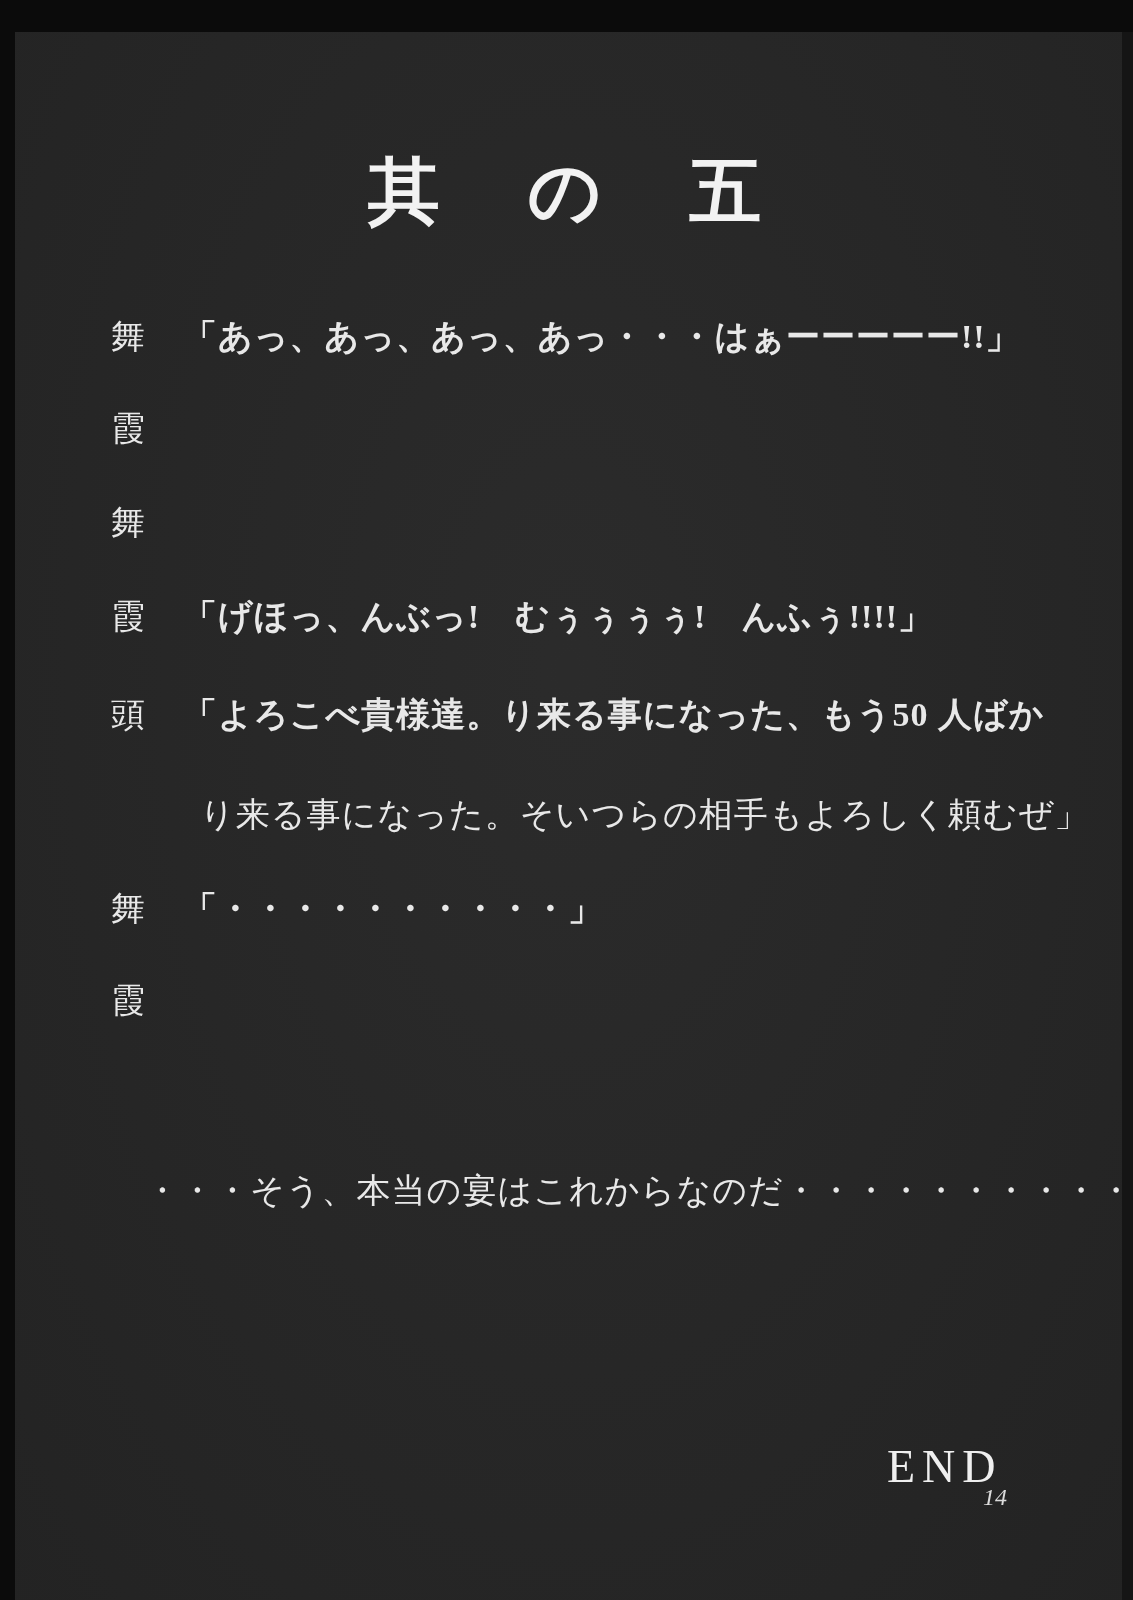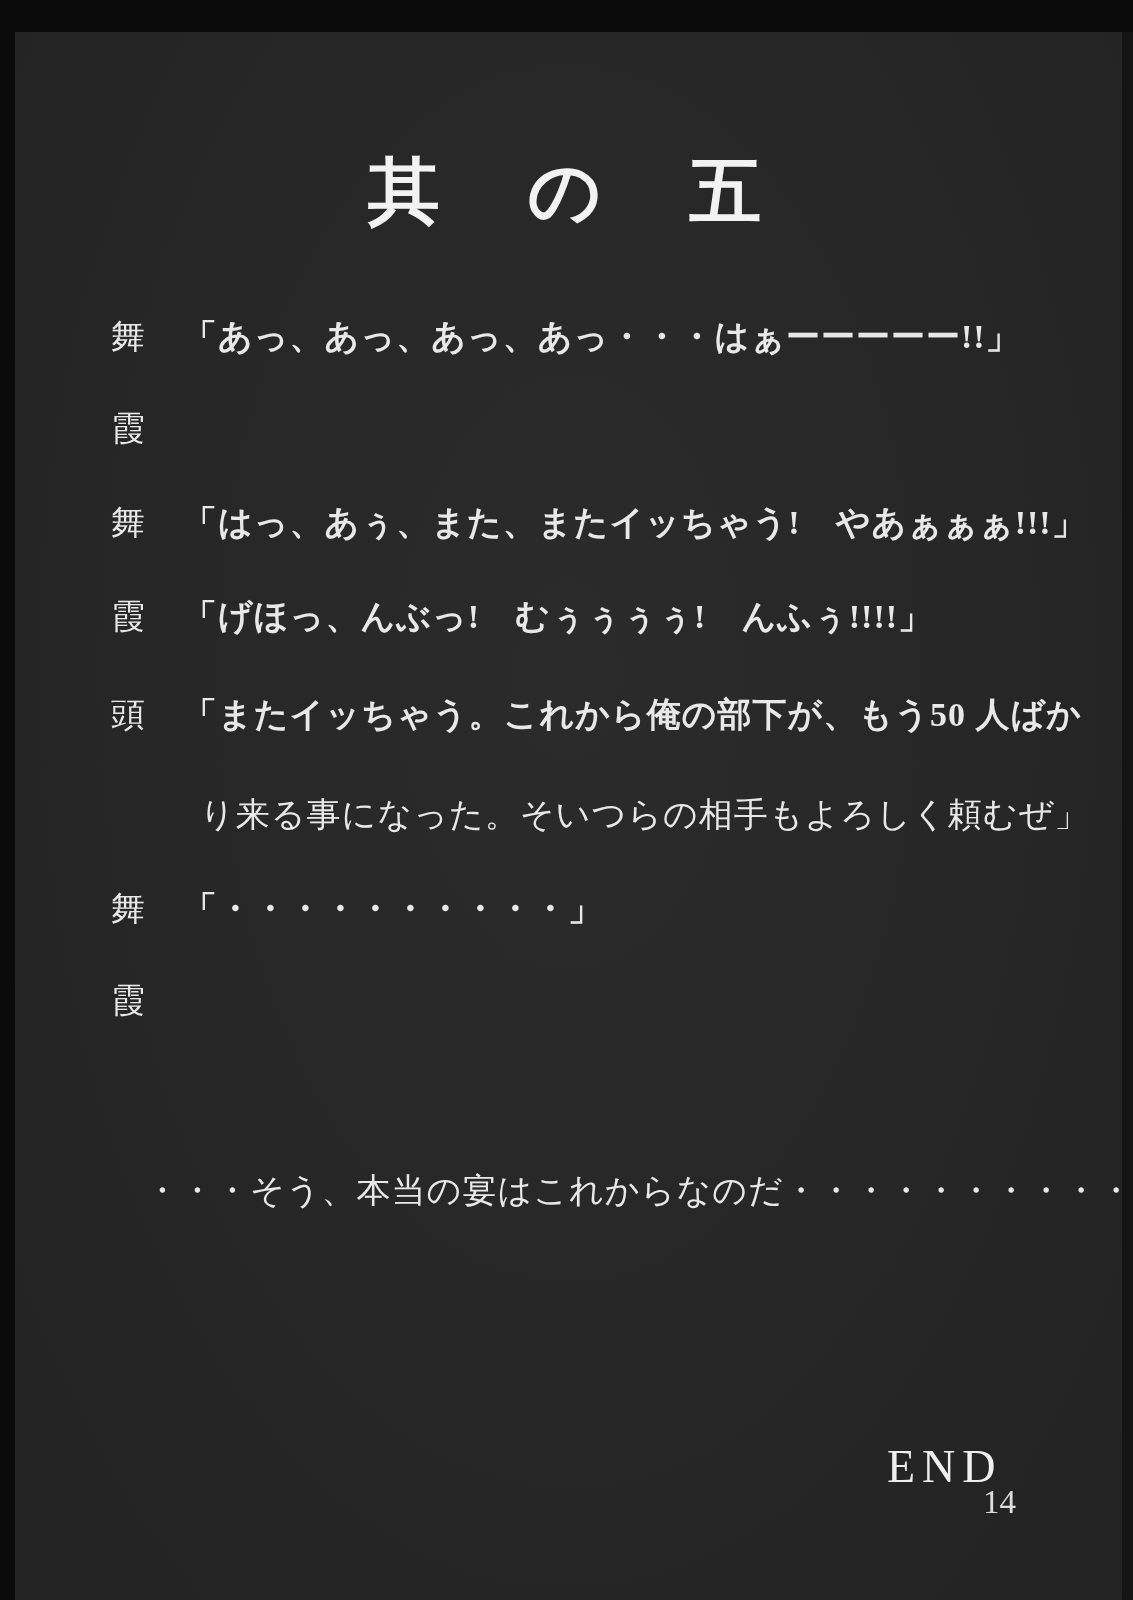--- a/index.html
+++ b/index.html
@@ -91,22 +91,23 @@
     left: 872px;
     top: 1408px;
     font-size: 46px;
     letter-spacing: 7px;
     color: #efefef;
   }
   .page-number {
     position: absolute;
     left: 968px;
     top: 1452px;
-    font-size: 33px;
+    font-size: 24px;
     color: #dcdcdc;
+    font-style: italic;
   }
 </style>
 </head>
 <body>
 
 <div id="stage">
   <div id="paper">
 
     <div class="page-title">其　の　五</div>
 
@@ -114,31 +115,30 @@
       <span class="speaker">舞</span>
       <span class="utterance">「あっ、あっ、あっ、あっ・・・はぁーーーーー!!」</span>
     </div>
 
     <div class="dialogue-row" style="top:380px">
       <span class="speaker">霞</span>
     </div>
 
     <div class="dialogue-row" style="top:474px">
       <span class="speaker">舞</span>
-      <span class="utterance">「はっ、あぅ、また、またイッちゃう!　やあぁぁぁ!!!」</span>
     </div>
 
     <div class="dialogue-row" style="top:568px">
       <span class="speaker">霞</span>
       <span class="utterance">「げほっ、んぶっ!　むぅぅぅぅ!　んふぅ!!!!」</span>
     </div>
 
     <div class="dialogue-row" style="top:666px">
       <span class="speaker">頭</span>
-      <span class="utterance">「またイッちゃう。これから俺の部下が、もう50 人ばか</span>
+      <span class="utterance">「よろこべ貴様達。り来る事になった、もう50 人ばか</span>
     </div>
 
     <div class="continuation" style="top:766px">り来る事になった。そいつらの相手もよろしく頼むぜ」</div>
 
     <div class="dialogue-row" style="top:860px">
       <span class="speaker">舞</span>
       <span class="utterance">「・・・・・・・・・・」</span>
     </div>
 
     <div class="dialogue-row" style="top:952px">

